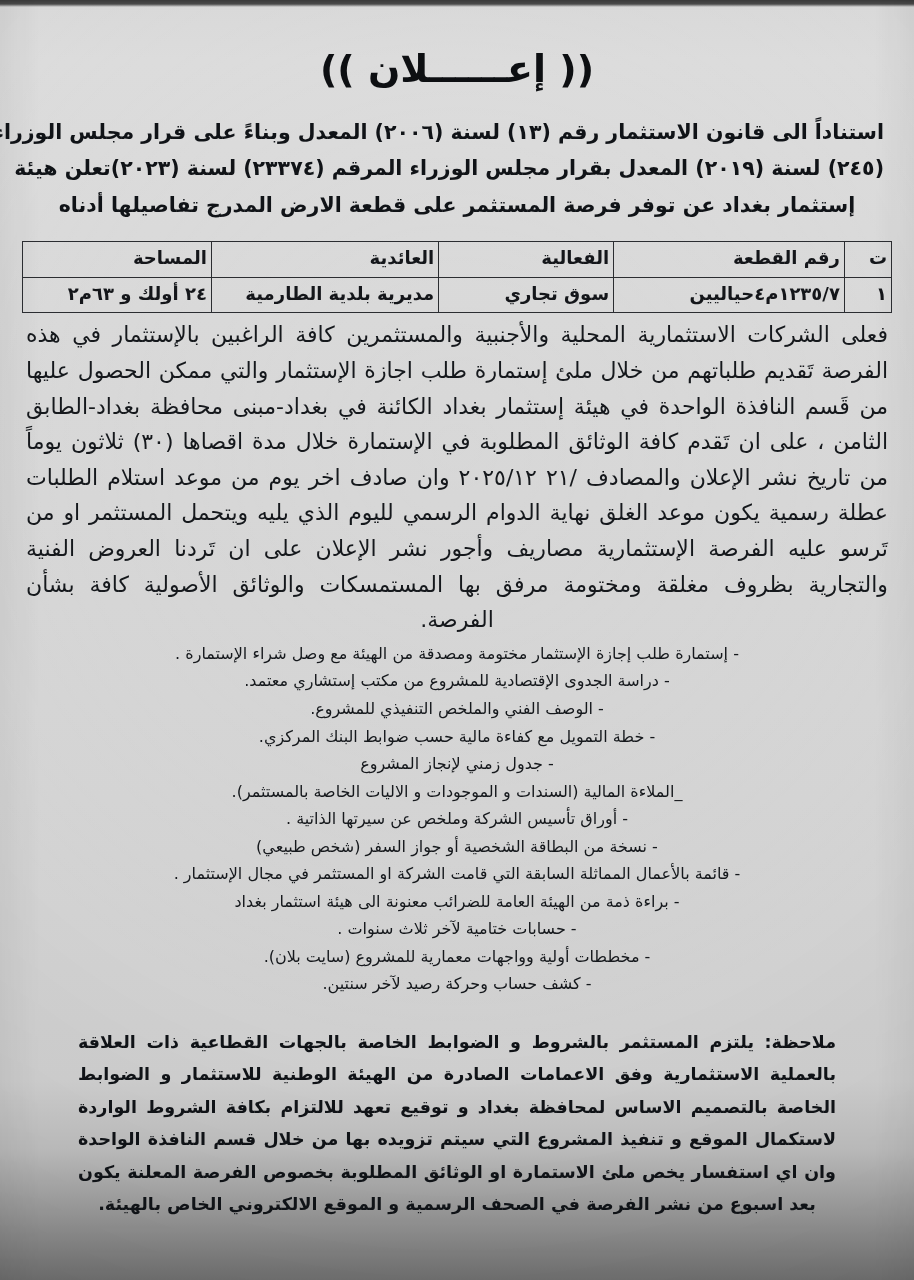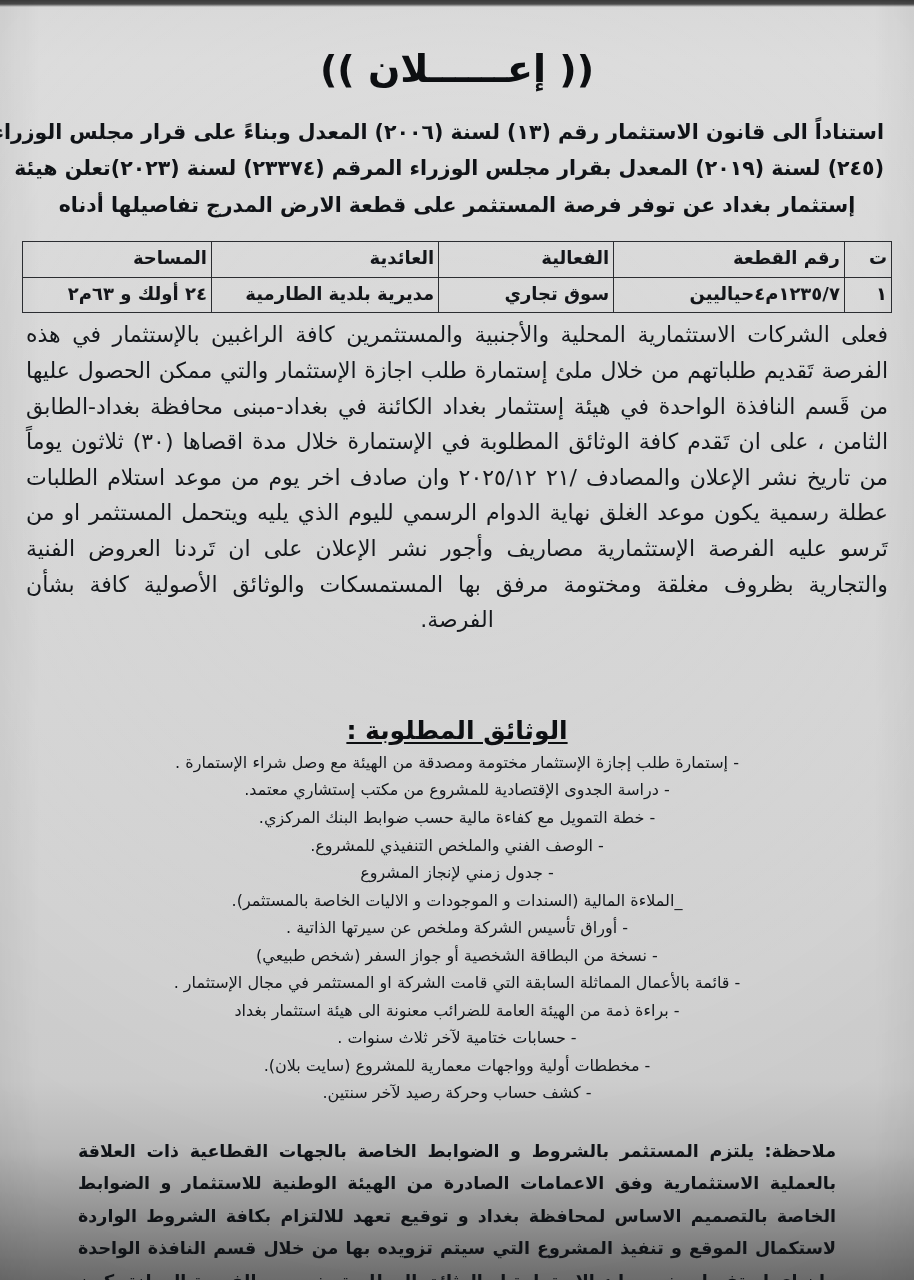--- a/index.html
+++ b/index.html
@@ -167,27 +167,26 @@
             <td>سوق تجاري</td>
             <td>مديرية بلدية الطارمية</td>
             <td>٢٤ أولك و ٦٣م٢</td>
           </tr>
         </tbody>
       </table>
     </div>
 
     <p class="body-par">فعلى الشركات الاستثمارية المحلية والأجنبية والمستثمرين كافة الراغبين بالإستثمار في هذه الفرصة تَقديم طلباتهم من خلال ملئ إستمارة طلب اجازة الإستثمار والتي ممكن الحصول عليها من قَسم النافذة الواحدة في هيئة إستثمار بغداد الكائنة في بغداد-مبنى محافظة بغداد-الطابق الثامن ، على ان تَقدم كافة الوثائق المطلوبة في الإستمارة خلال مدة اقصاها (٣٠) ثلاثون يوماً من تاريخ نشر الإعلان والمصادف /٢١ ٢٠٢٥/١٢ وان صادف اخر يوم من موعد استلام الطلبات عطلة رسمية يكون موعد الغلق نهاية الدوام الرسمي لليوم الذي يليه ويتحمل المستثمر او من تَرسو عليه الفرصة الإستثمارية مصاريف وأجور نشر الإعلان على ان تَردنا العروض الفنية والتجارية بظروف مغلقة ومختومة مرفق بها المستمسكات والوثائق الأصولية كافة بشأن الفرصة.</p>
 
-    <h2 class="docs-head">الوثائق المطلوبة :</h2>
 
     <ul class="docs-list">
       <li>- إستمارة طلب إجازة الإستثمار مختومة ومصدقة من الهيئة مع وصل شراء الإستمارة .</li>
       <li>- دراسة الجدوى الإقتصادية للمشروع من مكتب إستشاري معتمد.</li>
+      <li>- الوصف الفني والملخص التنفيذي للمشروع.</li>
       <li>- خطة التمويل مع كفاءة مالية حسب ضوابط البنك المركزي.</li>
-      <li>- الوصف الفني والملخص التنفيذي للمشروع.</li>
       <li>- جدول زمني لإنجاز المشروع</li>
       <li>_الملاءة المالية (السندات و الموجودات و الاليات الخاصة بالمستثمر).</li>
       <li>- أوراق تأسيس الشركة وملخص عن سيرتها الذاتية .</li>
       <li>- نسخة من البطاقة الشخصية أو جواز السفر (شخص طبيعي)</li>
       <li>- قائمة بالأعمال المماثلة السابقة التي قامت الشركة او المستثمر في مجال الإستثمار .</li>
       <li>- براءة ذمة من الهيئة العامة للضرائب معنونة الى هيئة استثمار بغداد</li>
       <li>- حسابات ختامية لآخر ثلاث سنوات .</li>
       <li>- مخططات أولية وواجهات معمارية للمشروع (سايت بلان).</li>
       <li>- كشف حساب وحركة رصيد لآخر سنتين.</li>
     </ul>

